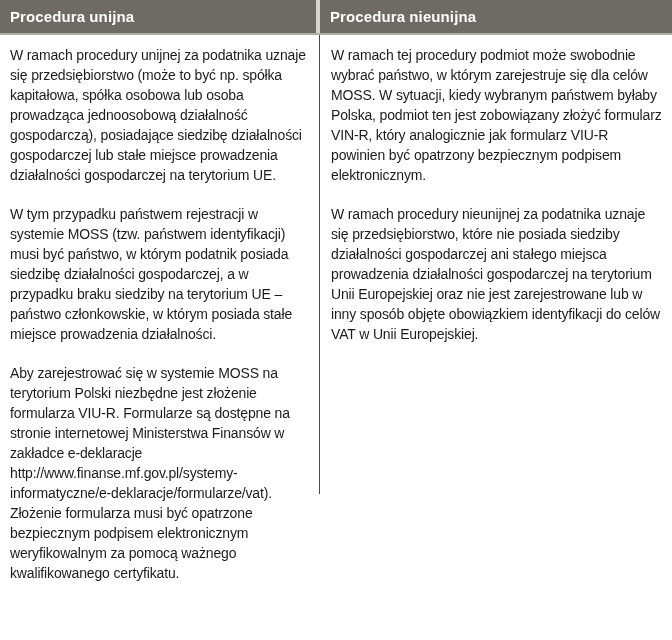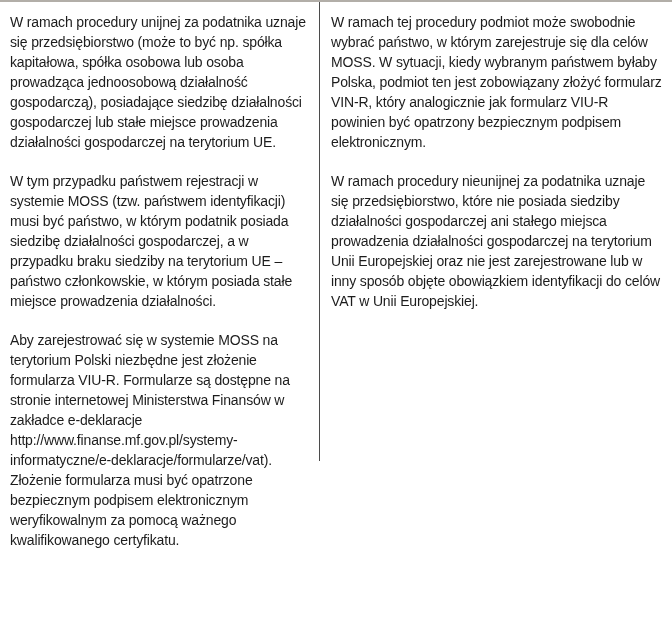--- a/index.html
+++ b/index.html
@@ -57,20 +57,25 @@
     letter-spacing: -0.15px;
     overflow-wrap: break-word;
     word-break: break-word;
   }
 </style>
 </head>
 <body>
 
 <div class="page">
 
+  <div class="header-row">
+    <div class="header-cell left">Procedura unijna</div>
+    <div class="header-gap"></div>
+    <div class="header-cell right">Procedura nieunijna</div>
+  </div>
 
   <div class="header-underline"></div>
 
   <div class="table-body">
 
     <div class="col left">
       <p class="para">W ramach procedury unijnej za podatnika uznaje się przedsiębiorstwo (może to być np. spółka kapitałowa, spółka osobowa lub osoba prowadząca jednoosobową działalność gospodarczą), posiadające siedzibę działalności gospodarczej lub stałe miejsce prowadzenia działalności gospodarczej na terytorium UE.</p>
       <p class="para">W tym przypadku państwem rejestracji w systemie MOSS (tzw. państwem identyfikacji) musi być państwo, w którym podatnik posiada siedzibę działalności gospodarczej, a w przypadku braku siedziby na terytorium UE – państwo członkowskie, w którym posiada stałe miejsce prowadzenia działalności.</p>
       <p class="para">Aby zarejestrować się w systemie MOSS na terytorium Polski niezbędne jest złożenie formularza VIU-R. Formularze są dostępne na stronie internetowej Ministerstwa Finansów w zakładce e-deklaracje http://www.finanse.mf.gov.pl/systemy-informatyczne/e-deklaracje/formularze/vat). Złożenie formularza musi być opatrzone bezpiecznym podpisem elektronicznym weryfikowalnym za pomocą ważnego kwalifikowanego certyfikatu.</p>
     </div>

